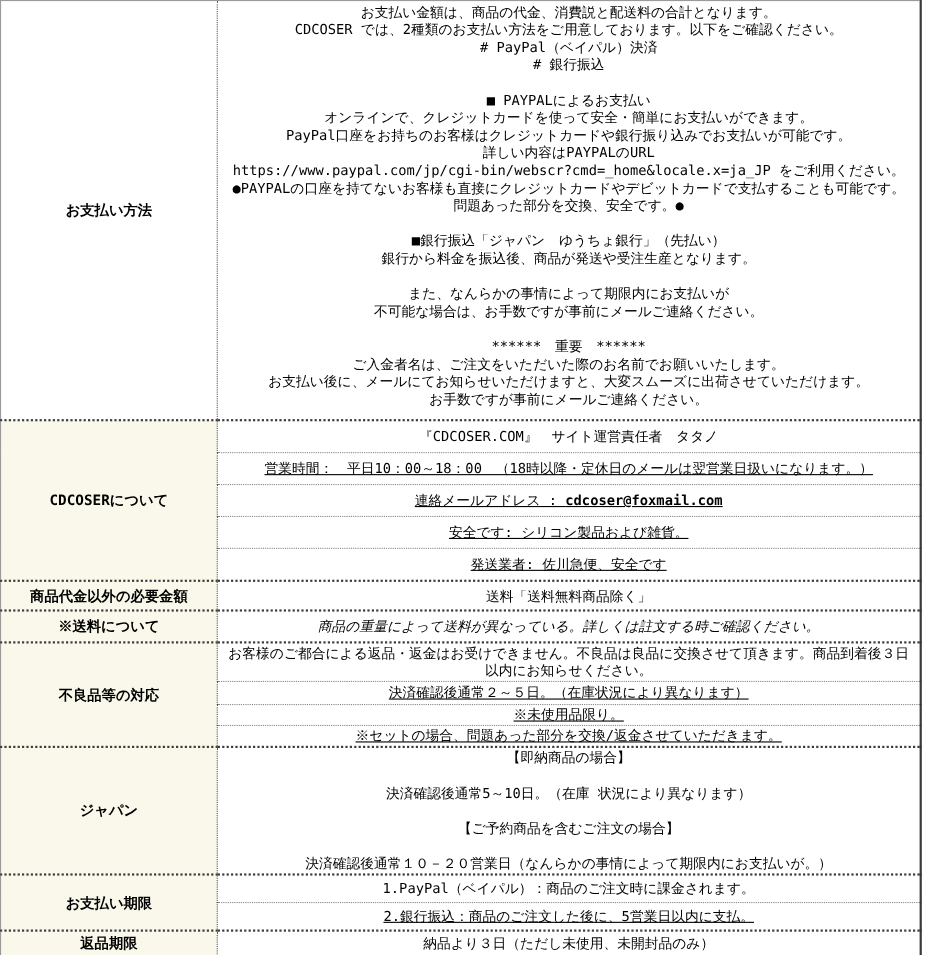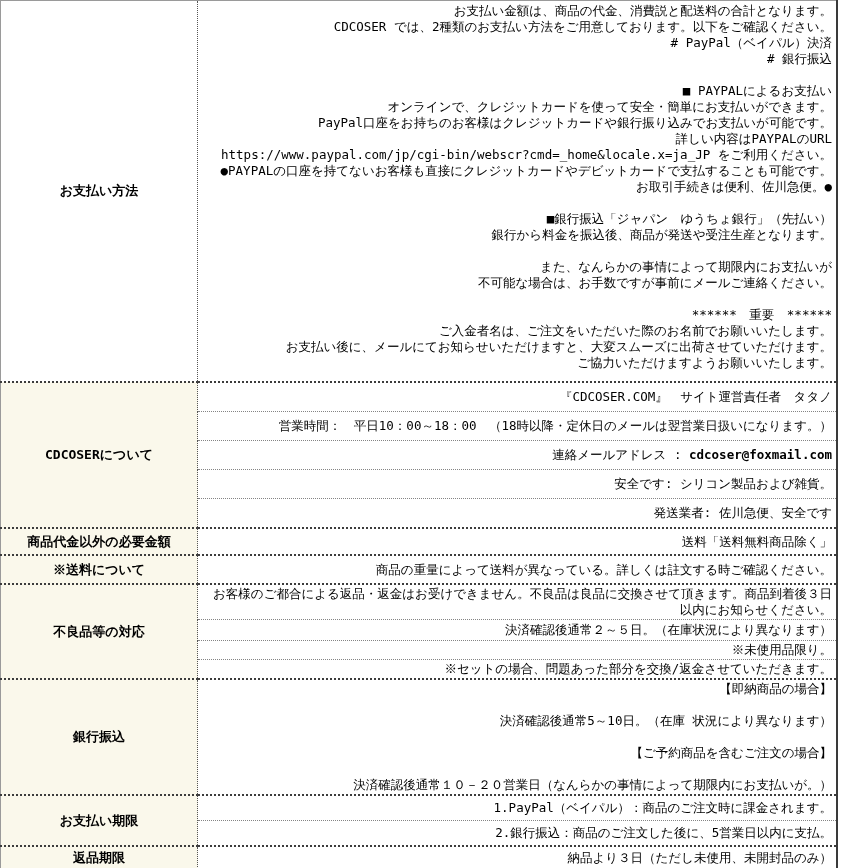--- a/index.html
+++ b/index.html
@@ -22,27 +22,27 @@
   th, td { vertical-align: middle; word-break: break-all; }
   th.hd {
     font-weight: bold;
     text-align: center;
     background: #faf8eb;
     font-size: 13px;
     border-right: 1px dotted #555;
     padding: 0 2px;
   }
   th.hd.white { background:#ffffff; }
-  td.ct { padding: 1px 4px; line-height: 16px; text-align:right;margin-top:48px; }
+  td.ct { padding: 1px 4px; line-height: 16px; text-align:center;margin-top:48px; }
   td.tall { padding: 2px 4px 10px 4px; vertical-align: top; }
   tr.sec > th, tr.sec > td { border-top: 2px dotted #3c3c3c; }
-  tr.sub > td { border-top: 1px dotted #848484; }
+  tr.sub > td { border-top: 1px dotted #848484; text-decoration: underline; }
   .h26 { height: 26px; }
   .h23 { height: 23px; }
-  .h25 { height: 25px; }
+  .h25 { height: 25px; font-style: italic; }
   .h22 { height: 22px; }
   .h20 { height: 20px; }
   .h18 { height: 18px; line-height:14px; }
   .tight { height: 13px; line-height: 13px; padding-top:0; padding-bottom:0; }
   .b { font-weight: bold; }
   .pad-v { padding-top:4px; padding-bottom:6px; vertical-align:top; }
 </style>
 </head>
 <body>
 
@@ -60,32 +60,32 @@
           <div>CDCOSER では、2種類のお支払い方法をご用意しております。以下をご確認ください。</div>
           <div># PayPal（ベイパル）決済</div>
           <div># 銀行振込</div>
           <div>&nbsp;</div>
           <div>■ PAYPALによるお支払い</div>
           <div>オンラインで、クレジットカードを使って安全・簡単にお支払いができます。</div>
           <div>PayPal口座をお持ちのお客様はクレジットカードや銀行振り込みでお支払いが可能です。</div>
           <div>詳しい内容はPAYPALのURL</div>
           <div>https://www.paypal.com/jp/cgi-bin/webscr?cmd=_home&amp;locale.x=ja_JP をご利用ください。</div>
           <div>●PAYPALの口座を持てないお客様も直接にクレジットカードやデビットカードで支払することも可能です。</div>
-          <div>お取引手続きは便利、佐川急便。●</div>
+          <div>問題あった部分を交換、安全です。●</div>
           <div>&nbsp;</div>
           <div>■銀行振込「ジャパン　ゆうちょ銀行」（先払い）</div>
           <div>銀行から料金を振込後、商品が発送や受注生産となります。</div>
           <div>&nbsp;</div>
           <div>また、なんらかの事情によって期限内にお支払いが</div>
           <div>不可能な場合は、お手数ですが事前にメールご連絡ください。</div>
           <div>&nbsp;</div>
           <div>******　重要　******</div>
           <div>ご入金者名は、ご注文をいただいた際のお名前でお願いいたします。</div>
           <div>お支払い後に、メールにてお知らせいただけますと、大変スムーズに出荷させていただけます。</div>
-          <div>ご協力いただけますようお願いいたします。</div>
+          <div>お手数ですが事前にメールご連絡ください。</div>
         </td>
   </tr>
 
   <tr class="sec">
     <th class="hd" rowspan="5">CDCOSERについて</th>
     <td class="ct h26">『CDCOSER.COM』　サイト運営責任者　タタノ</td>
   </tr>
   <tr class="sub">
     <td class="ct h26">営業時間：　平日10：00～18：00　（18時以降・定休日のメールは翌営業日扱いになります。）</td>
   </tr>
@@ -119,21 +119,21 @@
     <td class="ct h18">決済確認後通常２～５日。（在庫状況により異なります）</td>
   </tr>
   <tr class="sub">
     <td class="ct tight">※未使用品限り。</td>
   </tr>
   <tr class="sub">
     <td class="ct tight">※セットの場合、問題あった部分を交換/返金させていただきます。</td>
   </tr>
 
   <tr class="sec">
-    <th class="hd">銀行振込</th>
+    <th class="hd">ジャパン</th>
     <td class="ct pad-v">
           <div>【即納商品の場合】</div>
           <div>&nbsp;</div>
           <div>決済確認後通常5～10日。（在庫 状況により異なります）</div>
           <div>&nbsp;</div>
           <div>【ご予約商品を含むご注文の場合】</div>
           <div>&nbsp;</div>
           <div>決済確認後通常１０－２０営業日（なんらかの事情によって期限内にお支払いが。）</div>
         </td>
   </tr>

